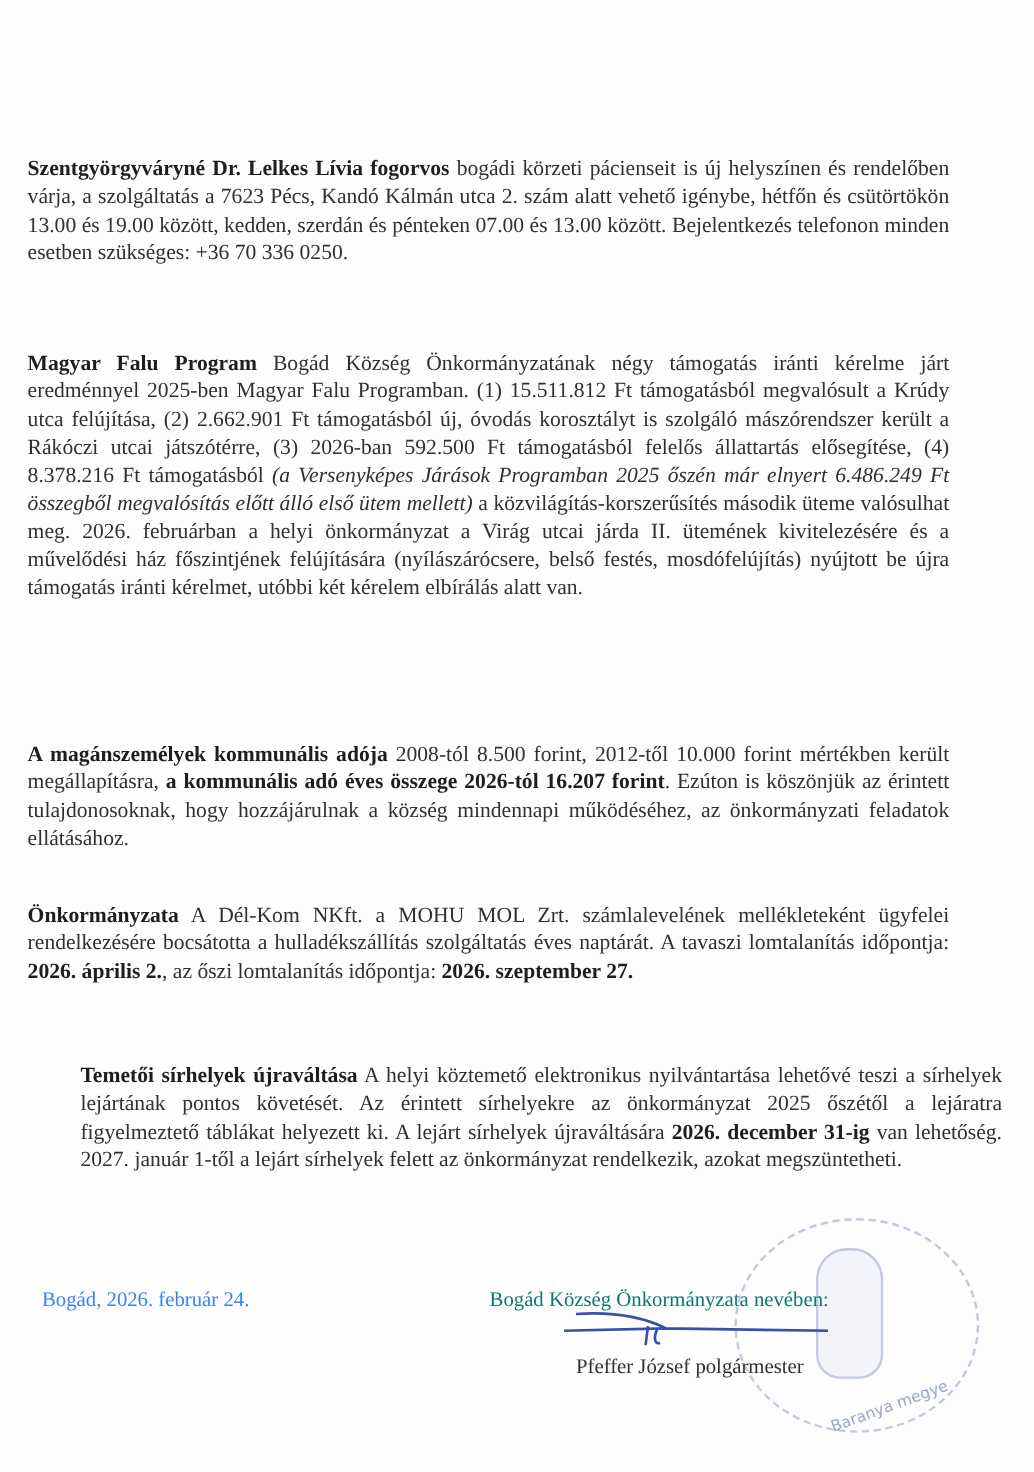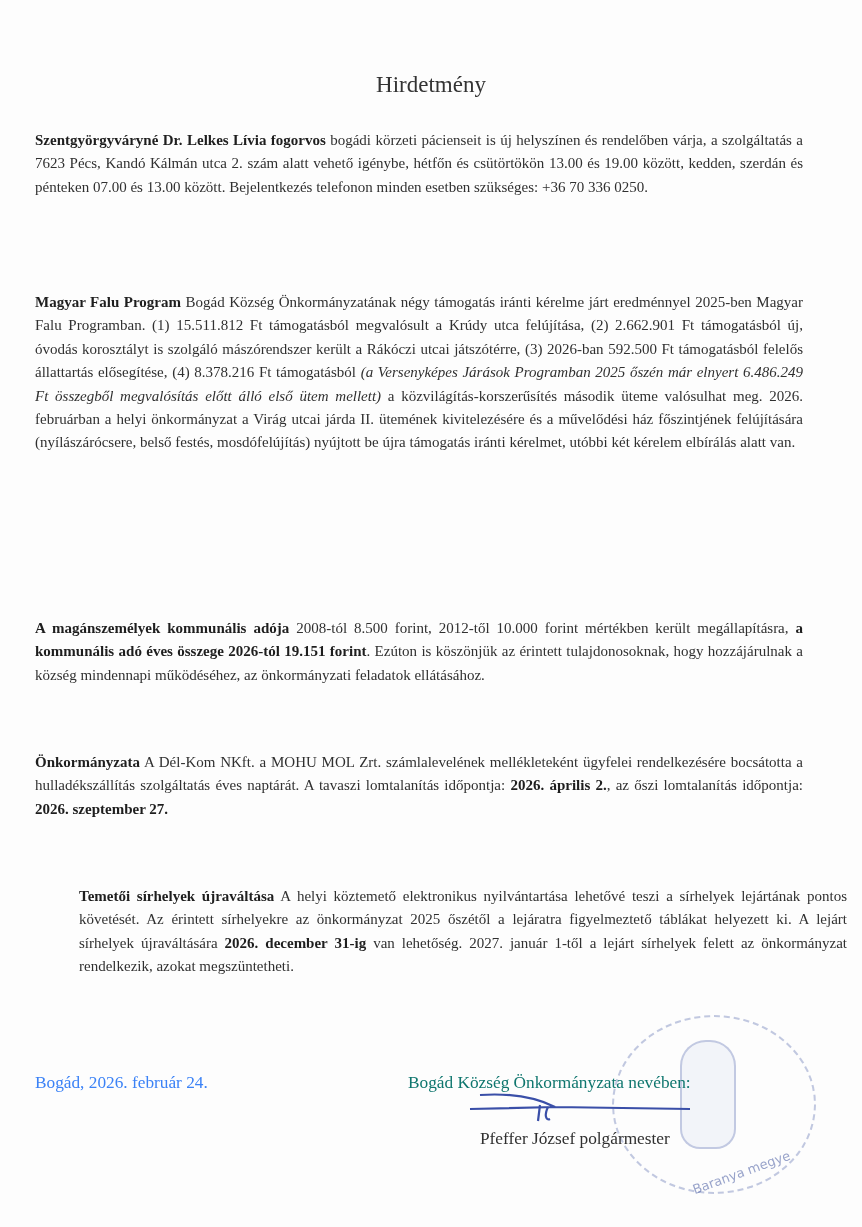--- a/index.html
+++ b/index.html
@@ -7,22 +7,22 @@
     width: 862px; height: 1227px; position: relative; overflow: hidden;
     font-family: "Liberation Serif", "DejaVu Serif", serif;
     color: #2a2a2a;
   }
   .page { position: absolute; left: 0; top: 0; width: 862px; height: 1227px; background: #fdfdfd; }
   .title {
     position: absolute; top: 72px; left: 0; width: 862px; text-align: center;
     font-size: 23px; color: #333;
   }
   .para {
-    position: absolute; left: 35px; width: 768px;
-    font-size: 15px; line-height: 23.4px; text-align: justify;
+    position: absolute; left: 23px; width: 768px;
+    font-size: 18px; line-height: 23.4px; text-align: justify;
     color: #303030;
   }
   .para b { font-weight: bold; color: #1e1e1e; }
   .para i { font-style: italic; }
   #p1 { top: 129px; }
   #p2 { top: 291px; }
   #p3 { top: 617px; }
   #p4 { top: 751px; }
   #p5 { top: 885px; margin-left: 44px; }
   .footer-left { position: absolute; left: 35px; top: 1073px; font-size: 17.3px; color: #3b82f6; }
@@ -42,27 +42,26 @@
     color: rgba(70,90,160,0.55); transform: rotate(-20deg);
     font-family: "DejaVu Sans", sans-serif;
   }
   svg.signature { position: absolute; left: 440px; top: 1085px; }
 </style>
 </head>
 <body>
 
 <div class="page">
 
-  <div class="title">Hirdetmény</div>
 
   <div class="para" id="p1"><b>Szentgyörgyváryné Dr. Lelkes Lívia fogorvos</b><span> bogádi körzeti pácienseit is új helyszínen és rendelőben várja, a szolgáltatás a 7623 Pécs, Kandó Kálmán utca 2. szám alatt vehető igénybe, hétfőn és csütörtökön 13.00 és 19.00 között, kedden, szerdán és pénteken 07.00 és 13.00 között. Bejelentkezés telefonon minden esetben szükséges: +36 70 336 0250.</span></div>
 
   <div class="para" id="p2"><b>Magyar Falu Program</b><span> Bogád Község Önkormányzatának négy támogatás iránti kérelme járt eredménnyel 2025-ben Magyar Falu Programban. (1) 15.511.812 Ft támogatásból megvalósult a Krúdy utca felújítása, (2) 2.662.901 Ft támogatásból új, óvodás korosztályt is szolgáló mászórendszer került a Rákóczi utcai játszótérre, (3) 2026-ban 592.500 Ft támogatásból felelős állattartás elősegítése, (4) 8.378.216 Ft támogatásból </span><i>(a Versenyképes Járások Programban 2025 őszén már elnyert 6.486.249 Ft összegből megvalósítás előtt álló első ütem mellett)</i><span> a közvilágítás-korszerűsítés második üteme valósulhat meg. 2026. februárban a helyi önkormányzat a Virág utcai járda II. ütemének kivitelezésére és a művelődési ház főszintjének felújítására (nyílászárócsere, belső festés, mosdófelújítás) nyújtott be újra támogatás iránti kérelmet, utóbbi két kérelem elbírálás alatt van.</span></div>
 
-  <div class="para" id="p3"><b>A magánszemélyek kommunális adója</b><span> 2008-tól 8.500 forint, 2012-től 10.000 forint mértékben került megállapításra, </span><b>a kommunális adó éves összege 2026-tól 19.151 forint</b><span>. Ezúton is köszönjük az érintett tulajdonosoknak, hogy hozzájárulnak a község mindennapi működéséhez, az önkormányzati feladatok ellátásához.</span></div>
+  <div class="para" id="p3"><b>A magánszemélyek kommunális adója</b><span> 2008-tól 8.500 forint, 2012-től 10.000 forint mértékben került megállapításra, </span><b>a kommunális adó éves összege 2026-tól 16.207 forint</b><span>. Ezúton is köszönjük az érintett tulajdonosoknak, hogy hozzájárulnak a község mindennapi működéséhez, az önkormányzati feladatok ellátásához.</span></div>
 
   <div class="para" id="p4"><b>Önkormányzata</b><span> A Dél-Kom NKft. a MOHU MOL Zrt. számlalevelének mellékleteként ügyfelei rendelkezésére bocsátotta a hulladékszállítás szolgáltatás éves naptárát. A tavaszi lomtalanítás időpontja: </span><b>2026. április 2.</b><span>, az őszi lomtalanítás időpontja: </span><b>2026. szeptember 27.</b></div>
 
   <div class="para" id="p5"><b>Temetői sírhelyek újraváltása</b><span> A helyi köztemető elektronikus nyilvántartása lehetővé teszi a sírhelyek lejártának pontos követését. Az érintett sírhelyekre az önkormányzat 2025 őszétől a lejáratra figyelmeztető táblákat helyezett ki. A lejárt sírhelyek újraváltására </span><b>2026. december 31-ig</b><span> van lehetőség. 2027. január 1-től a lejárt sírhelyek felett az önkormányzat rendelkezik, azokat megszüntetheti.</span></div>
 
   <div class="stamp"></div>
   <div class="stamp-shield"></div>
   <div class="stamp-text">Baranya megye</div>
 
   <div class="footer-left">Bogád, 2026. február 24.</div>

